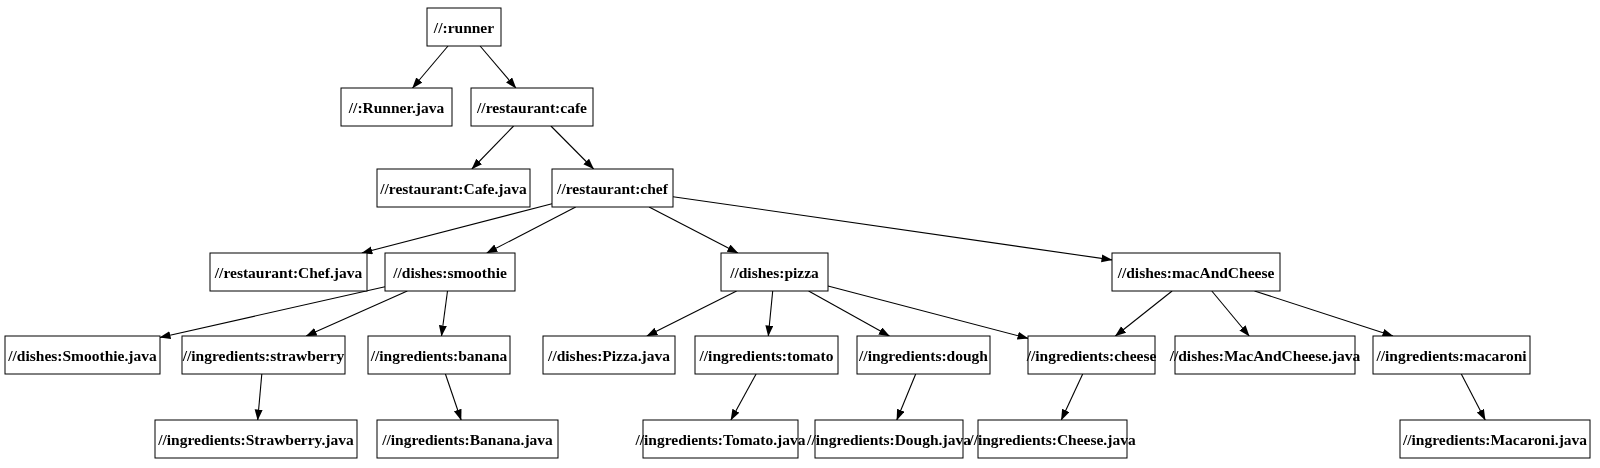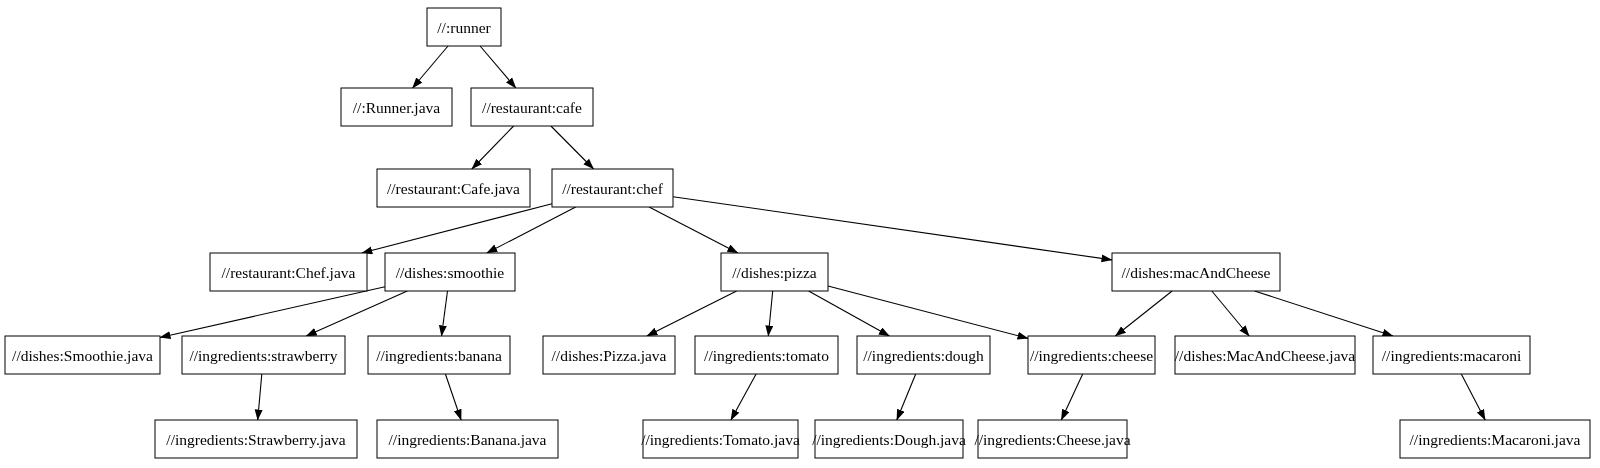--- a/index.html
+++ b/index.html
@@ -9,20 +9,21 @@
     width: 1600px;
     height: 468px;
     overflow: hidden;
     font-family: "Liberation Serif", serif;
   }
   .graph-wrap {
     position: relative;
     width: 1600px;
     height: 468px;
     background: #ffffff;
+    font-weight: bold;
   }
   svg {
     display: block;
   }
   .node-box {
     fill: #ffffff;
     stroke: #000000;
     stroke-width: 1px;
   }
   .node-label {

